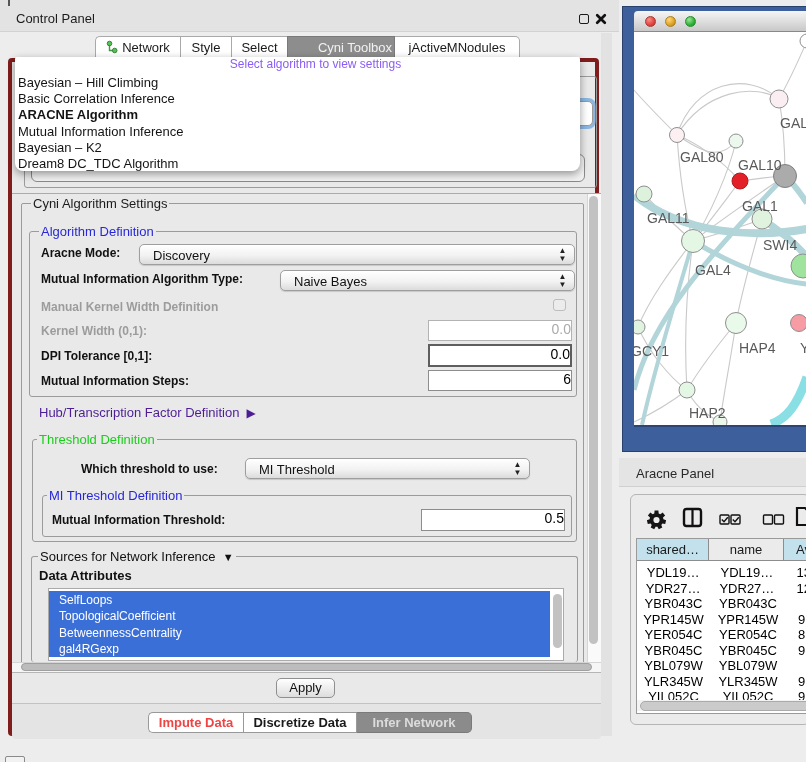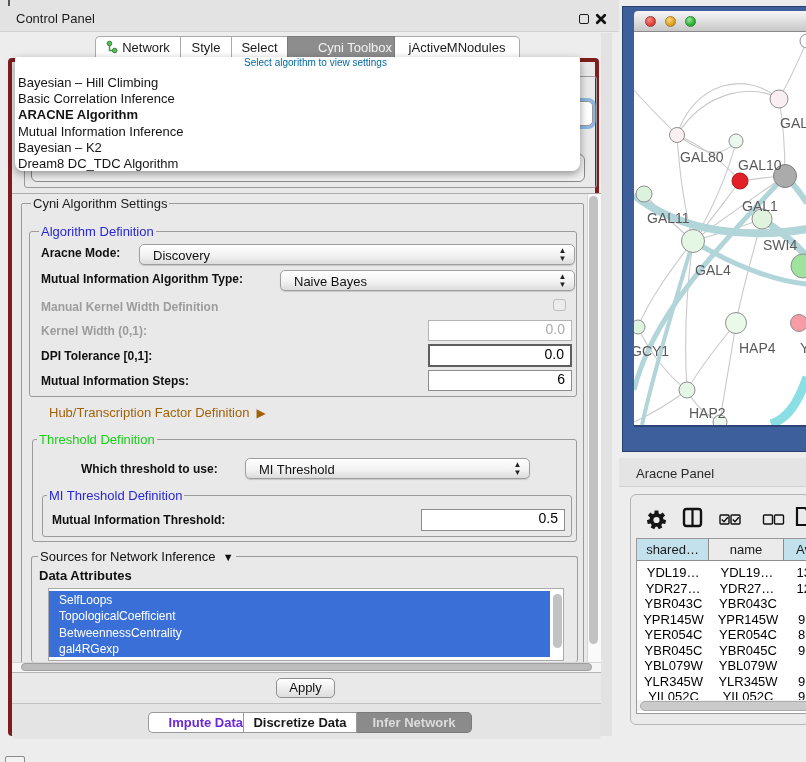--- a/index.html
+++ b/index.html
@@ -7,21 +7,21 @@
   body { font-family:"Liberation Sans", sans-serif; background:#ededed; position:relative; }
   .abs { position:absolute; }
   .b { font-weight:bold; }
   .fieldset { position:absolute; border:1px solid #9b9b9b; border-radius:3px; }
   .flabel { position:absolute; background:#e9e9e9; padding:0 2px; font-size:13px; white-space:nowrap; }
   .combo { position:absolute; border:1px solid #9e9e9e; border-radius:5px;
            background:linear-gradient(#ffffff,#f2f2f2 55%,#dcdcdc); box-shadow:0 1px 1px rgba(0,0,0,.15);
            font-size:13px; color:#111; }
   .combo .ctext { position:absolute; left:13px; top:2.5px; }
   .arrows { position:absolute; right:7px; top:2px; width:9px; font-size:8px; color:#222; line-height:8px; text-align:center; }
-  .numinput { position:absolute; background:#fff; text-align:right; font-size:14px; padding-right:6px; }
+  .numinput { position:absolute; background:#fff; text-align:right; font-size:14px; }
   .rowlabel { position:absolute; font-size:12px; font-weight:bold; color:#111; white-space:nowrap; }
 </style>
 </head>
 <body>
 
 <div class="abs" style="left:0;top:0;width:619px;height:762px;background:#ededed;">
 
   <div class="abs" style="left:0;top:0;width:619px;height:32px;background:#e3e3e3;border-bottom:1px solid #d2d2d2;"></div>
   <div class="abs" style="left:8px;top:0;width:2px;height:6px;background:#555;"></div>
   <div class="abs" style="left:16px;top:11px;font-size:13px;color:#1c1c1c;">Control Panel</div>
@@ -78,21 +78,21 @@
 
     <div class="rowlabel" style="left:29px;top:262px;color:#9c9c9c;">Kernel Width (0,1):</div>
     <div class="numinput" style="left:416px;top:258px;width:144px;height:21px;border:1px solid #b3b3b3;color:#aaa;">0.0</div>
 
     <div class="rowlabel" style="left:29px;top:287px;">DPI Tolerance [0,1]:</div>
     <div class="numinput" style="left:416px;top:282px;width:144px;height:23px;border:2px solid #5e5e5e;color:#000;">0.0</div>
 
     <div class="rowlabel" style="left:29px;top:312px;">Mutual Information Steps:</div>
     <div class="numinput" style="left:416px;top:308px;width:144px;height:21px;border:1px solid #8d8d8d;color:#000;">6</div>
 
-    <div class="abs" style="left:37px;top:343px;font-size:13px;color:#a16207;">Hub/Transcription Factor Definition&nbsp;&nbsp;<span style="font-size:12px;">▶</span></div>
+    <div class="abs" style="left:27px;top:343px;font-size:13px;color:#4c1d95;">Hub/Transcription Factor Definition&nbsp;&nbsp;<span style="font-size:12px;">▶</span></div>
 
     <div class="fieldset" style="left:20px;top:377px;width:545px;height:103px;"></div>
     <div class="flabel" style="left:25px;top:370px;color:#18cf18;">Threshold Definition</div>
 
     <div class="rowlabel" style="left:69px;top:400px;">Which threshold to use:</div>
     <div class="combo" style="left:233px;top:396px;width:285px;height:21px;">
         <span class="ctext">MI Threshold</span>
         <span class="arrows">▲<br>▼</span>
       </div>
 
@@ -115,28 +115,28 @@
     <div class="abs" style="left:576.5px;top:134px;width:9px;height:448px;background:#c2c2c2;border-radius:5px;"></div>
 
     <div class="abs" style="left:0;top:600px;width:589px;height:10px;background:#f6f6f6;border-top:1px solid #d5d5d5;"></div>
     <div class="abs" style="left:9px;top:600.5px;width:571px;height:8.5px;background:#bcbcbc;border:1px solid #9f9f9f;border-radius:5px;"></div>
 
     <div class="abs" style="left:0;top:610px;width:589px;height:31px;background:#e9e9e9;border-top:1px solid #b5b5b5;"></div>
     <div class="abs" style="left:264px;top:616px;width:59px;height:20px;background:linear-gradient(#ffffff,#eeeeee 50%,#dddddd);border:1px solid #8f8f8f;border-radius:5px;font-size:13px;color:#111;text-align:center;line-height:18px;">Apply</div>
 
     <div class="abs" style="left:0;top:641px;width:589px;height:36px;background:#e4e4e4;border-top:1px solid #c2c2c2;border-radius:0 0 4px 4px;"></div>
     <div class="abs" style="left:136px;top:650px;height:21px;display:flex;">
-      <div style="width:95px;text-align:right;background:#fff;border:1px solid #999;border-right:none;border-radius:5px 0 0 5px;font-size:13px;font-weight:bold;color:#6d28d9;line-height:19px;">Impute Data</div>
+      <div style="width:95px;text-align:center;background:#fff;border:1px solid #999;border-right:none;border-radius:5px 0 0 5px;font-size:13px;font-weight:bold;color:#ef4444;line-height:19px;">Impute Data</div>
       <div style="width:114px;text-align:center;background:#fff;border:1px solid #999;font-size:13px;font-weight:bold;color:#1a1a1a;line-height:19px;">Discretize Data</div>
       <div style="width:115px;text-align:center;background:#8b8b8b;border:1px solid #7a7a7a;border-left:none;border-radius:0 5px 5px 0;font-size:13px;font-weight:bold;color:#dcdcdc;line-height:19px;">Infer Network</div>
     </div>
   </div>
 
   <div class="abs" style="left:15px;top:57px;width:565px;height:114px;background:#fff;border-radius:2px 2px 8px 8px;box-shadow:0 3px 8px rgba(0,0,0,.4);overflow:hidden;">
-    <div style="text-align:center;font-size:10px;color:#0369a1;padding-top:0px;height:15px;padding-left:36px;">Select algorithm to view settings</div>
+    <div style="text-align:center;font-size:12px;color:#8b5cf6;padding-top:0px;height:15px;padding-left:36px;">Select algorithm to view settings</div>
     <div style="font-size:13px;color:#141414;line-height:16.2px;padding-left:3px;margin-top:3px;">
       Bayesian – Hill Climbing<br>
       Basic Correlation Inference<br>
       <span class="b">ARACNE Algorithm</span><br>
       Mutual Information Inference<br>
       Bayesian – K2<br>
       Dream8 DC_TDC Algorithm
     </div>
   </div>
 

